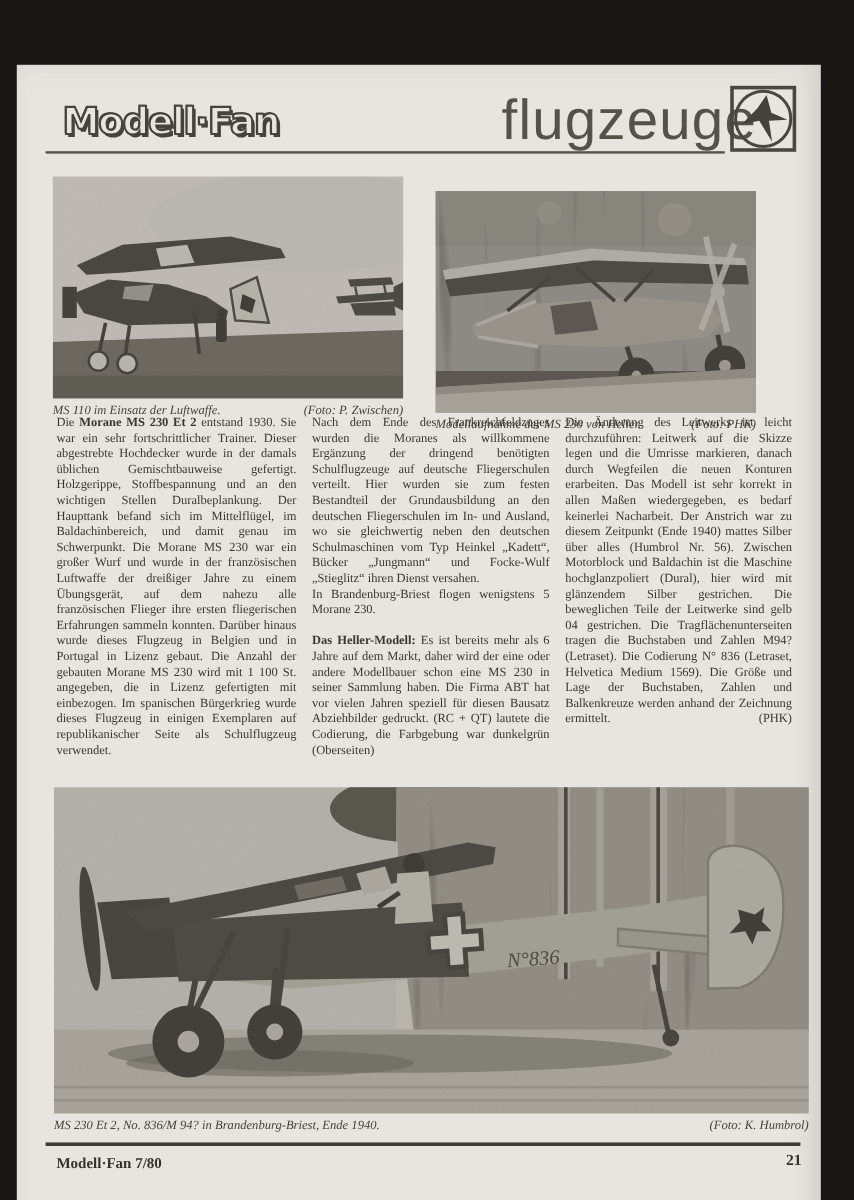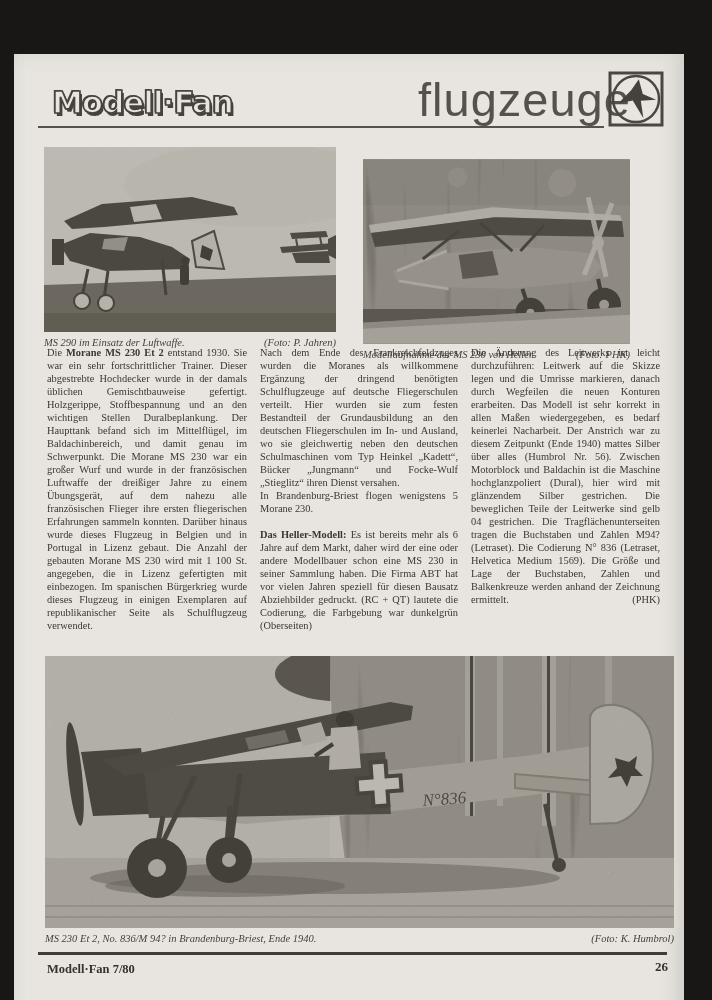--- a/index.html
+++ b/index.html
@@ -93,22 +93,22 @@
       <g>
         <polygon points="236,100 290,96 292,102 238,106" fill="#45423c"></polygon>
         <polygon points="246,86 282,84 284,90 248,92" fill="#45423c"></polygon>
         <path d="M252,92 l2,10 M276,90 l2,10" stroke="#45423c" stroke-width="2" fill="none"></path>
         <polygon points="248,106 284,104 286,116 252,116" fill="#45423c"></polygon>
         <polygon points="284,92 292,88 292,112 284,108" fill="#45423c"></polygon>
       </g>
       <rect width="292" height="185" filter="url(#grainF)" opacity="0.28"></rect>
     </svg>
     <figcaption>
-      <span>MS 290 im Einsatz der Luftwaffe.</span>
-      <span>(Foto: P. Jahren)</span>
+      <span>MS 110 im Einsatz der Luftwaffe.</span>
+      <span>(Foto: P. Zwischen)</span>
     </figcaption>
   </figure>
 
   <figure class="photo-right">
     <svg viewBox="0 0 268 185" width="267" height="185">
       <rect width="268" height="185" fill="#59554e"></rect>
       <rect width="268" height="46" fill="#49463f"></rect>
       <rect width="268" height="150" filter="url(#streakF)" opacity="0.5"></rect>
       <circle cx="200" cy="24" r="14" fill="#b8b4aa" opacity="0.45"></circle>
       <circle cx="95" cy="18" r="10" fill="#b8b4aa" opacity="0.35"></circle>
@@ -201,15 +201,15 @@
       <rect width="629" height="272" filter="url(#grainF)" opacity="0.32"></rect>
     </svg>
     <figcaption>
       <span>MS 230 Et 2, No. 836/M 94? in Brandenburg-Briest, Ende 1940.</span>
       <span>(Foto: K. Humbrol)</span>
     </figcaption>
   </figure>
 
   <div class="footer-rule"></div>
   <div class="footer-issue">Modell·Fan 7/80</div>
-  <div class="footer-page">26</div>
+  <div class="footer-page">21</div>
 
 </div>
 
 </body></html>

